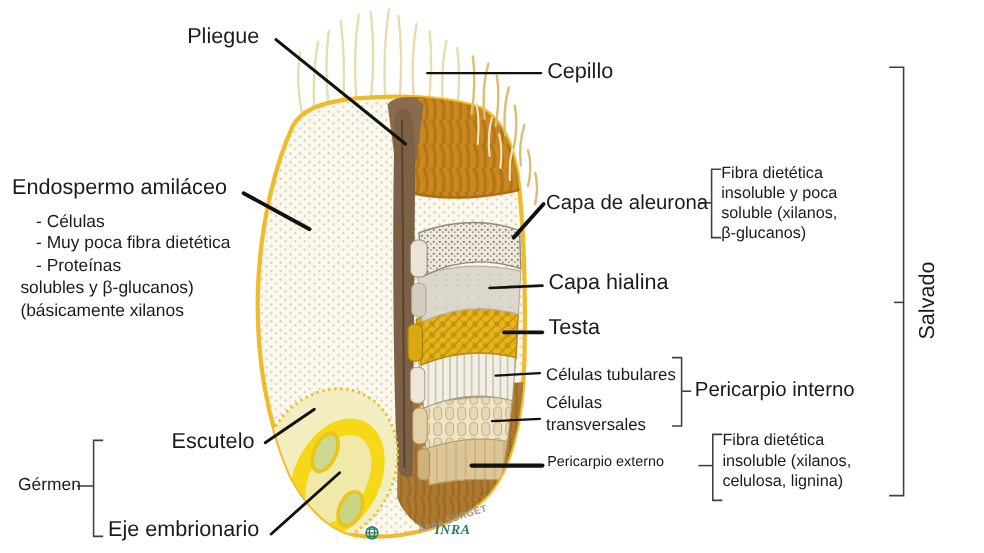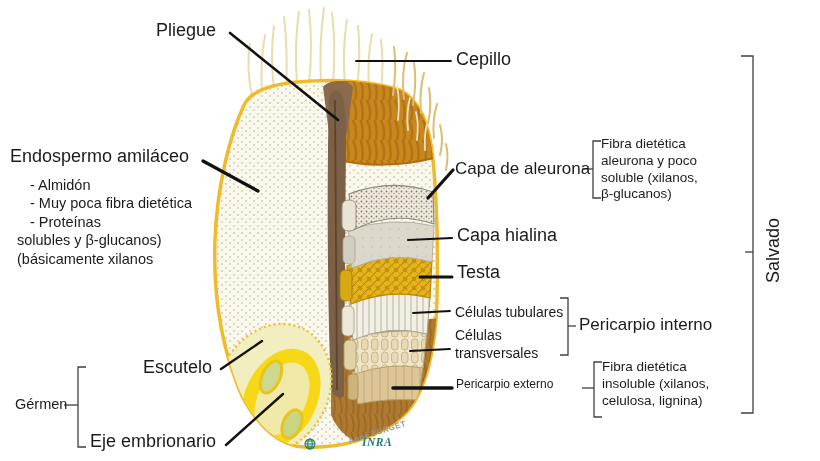--- a/index.html
+++ b/index.html
@@ -193,32 +193,32 @@
     </g>
   </svg>
 
   <div class="label lg" style="left:156px;top:21px;">Pliegue</div>
 
   <div class="label lg" style="left:456px;top:50px;">Cepillo</div>
 
   <div class="label lg" style="left:10px;top:147px;">Endospermo amiláceo</div>
 
   <div class="noteblock" style="left:17px;top:176px;">
-    <div class="indent">- Almidón</div>
+    <div class="indent">- Células</div>
     <div class="indent">- Muy poca fibra dietética</div>
     <div class="indent">- Proteínas</div>
     <div>solubles y β-glucanos)</div>
     <div>(básicamente xilanos</div>
   </div>
 
   <div class="label md" style="left:455px;top:160px;">Capa de aleurona</div>
 
   <div class="fibrablock" style="left:601px;top:136px;">
     <div>Fibra dietética</div>
-    <div>aleurona y poco</div>
+    <div>insoluble y poca</div>
     <div>soluble (xilanos,</div>
     <div>β-glucanos)</div>
   </div>
 
   <div class="label lg" style="left:457px;top:226px;">Capa hialina</div>
 
   <div class="label lg" style="left:457px;top:263px;">Testa</div>
 
   <div class="label sm" style="left:455px;top:305px;">Células tubulares</div>
 

